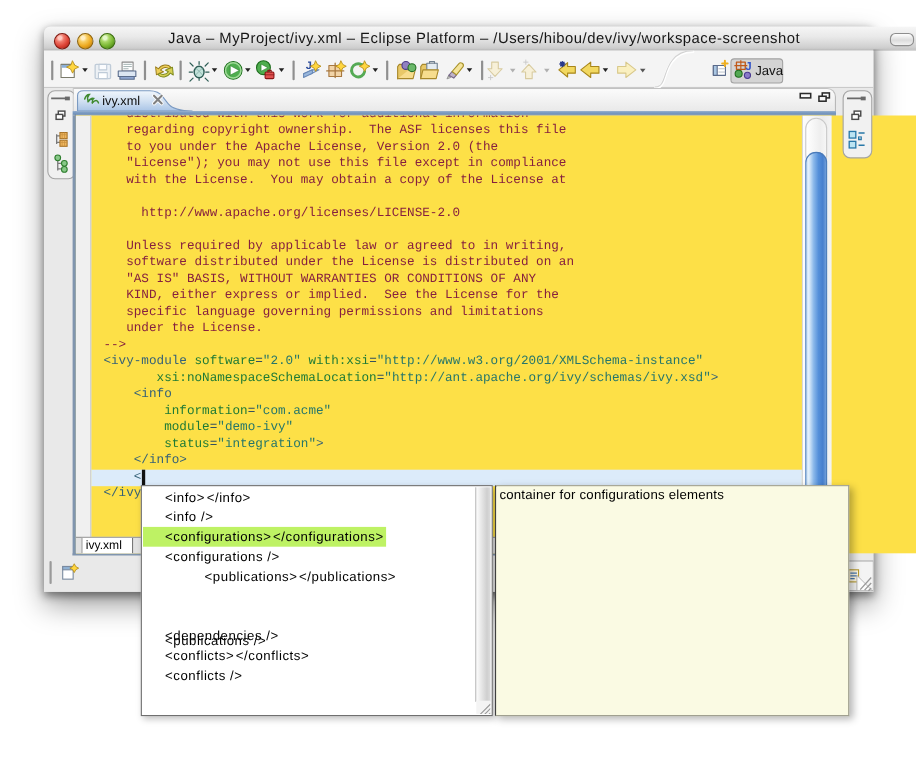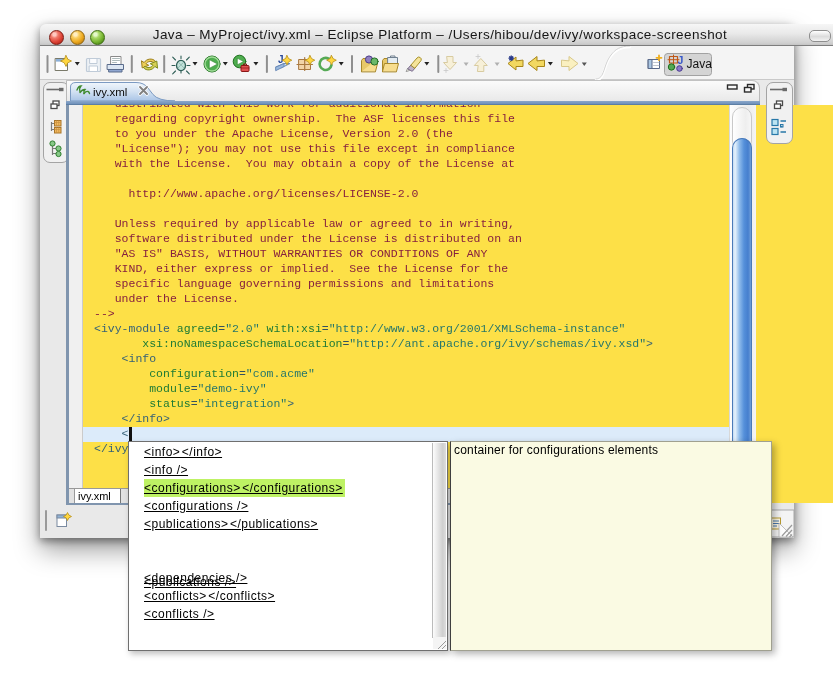--- a/index.html
+++ b/index.html
@@ -57,22 +57,22 @@
      background:linear-gradient(to right,#ffffff,#eeeeee 70%,#f6f6f6);border:1px solid #c9c9c9;box-sizing:border-box;}
   
   #btmtabs{position:absolute;left:0px;top:383px;width:686px;height:15px;background:#e2e2e2;border-top:1px solid #999999;}
   #btmtab1{position:absolute;left:5px;top:0px;width:42px;height:15px;background:#ffffff;
      border-right:1px solid #777;border-left:1px solid #999;font-size:11px;color:#000;padding-left:3px;line-height:15px;}
   
   #btrim{position:absolute;left:0;top:481px;width:754px;height:33px;background:#e9e9e9;}
   
   #pop-list{position:absolute;left:128px;top:441px;width:320px;height:210px;background:#ffffff;
      border:1px solid #6f6f6f;box-sizing:border-box;box-shadow:2px 3px 6px rgba(0,0,0,.25);}
-  .prow{position:absolute;left:15px;width:300px;height:18px;font-size:12px;color:#000;
-     line-height:18px;padding-left:0;letter-spacing:0.5px;text-decoration:underline;}
+  .prow{position:absolute;left:1px;width:300px;height:18px;font-size:12px;color:#000;
+     line-height:18px;padding-left:20px;letter-spacing:0.5px;}
   .prow.sel{background:#bef264;width:auto;padding-right:2px;}
   #pop-lane{position:absolute;right:1px;top:1px;width:13px;height:195px;
      background:linear-gradient(to right,#fdfdfd,#cfcfcf 75%,#dedede);border-left:1px solid #bbb;}
   #pop-grip{position:absolute;right:1px;bottom:1px;width:13px;height:12px;background:#f4f4f4;overflow:hidden;}
   #pop-doc{position:absolute;left:450px;top:441px;width:322px;height:210px;background:#fafae3;
      border-top:1px solid #a0a090;border-right:1px solid #a0a090;border-bottom:1px solid #a0a090;
      border-left:1px solid #3f3f3f;box-sizing:border-box;
      box-shadow:3px 3px 7px rgba(0,0,0,.3);
      font-size:12px;color:#000;padding:1px 0 0 3px;letter-spacing:0.2px;}
 </style>
@@ -242,24 +242,24 @@
 
      http://www.apache.org/licenses/LICENSE-2.0
 
    Unless required by applicable law or agreed to in writing,
    software distributed under the License is distributed on an
    "AS IS" BASIS, WITHOUT WARRANTIES OR CONDITIONS OF ANY
    KIND, either express or implied.  See the License for the
    specific language governing permissions and limitations
    under the License.
 --&gt;</span>
-<span class="tag">&lt;ivy-module</span> <span class="att">agreed</span><span class="eq">=</span><span class="val">"2.0"</span> <span class="att">with:xsi</span><span class="eq">=</span><span class="val">"http://www.w3.org/2001/XMLSchema-instance"</span>
+<span class="tag">&lt;ivy-module</span> <span class="att">software</span><span class="eq">=</span><span class="val">"2.0"</span> <span class="att">with:xsi</span><span class="eq">=</span><span class="val">"http://www.w3.org/2001/XMLSchema-instance"</span>
        <span class="att">xsi:noNamespaceSchemaLocation</span><span class="eq">=</span><span class="val">"http://ant.apache.org/ivy/schemas/ivy.xsd"</span><span class="tag">&gt;</span>
     <span class="tag">&lt;info</span>
-        <span class="att">configuration</span><span class="eq">=</span><span class="val">"com.acme"</span>
+        <span class="att">information</span><span class="eq">=</span><span class="val">"com.acme"</span>
         <span class="att">module</span><span class="eq">=</span><span class="val">"demo-ivy"</span>
         <span class="att">status</span><span class="eq">=</span><span class="val">"integration"</span><span class="tag">&gt;</span>
     <span class="tag">&lt;/info&gt;</span>
     <span class="tag">&lt;</span>
 <span class="tag">&lt;/ivy-module&gt;</span></pre>
         <div id="caret"></div>
         <div id="sbtrack">
             <div id="sbcap"></div>
             <div id="sbthumb"></div>
           </div>
@@ -327,21 +327,21 @@
       <path d="M752,20 l-10,11 M752,25 l-6,6.5 M752,29.5 l-2.5,2.5" stroke="#9a9a9a" stroke-width="1.2" fill="none"></path>
     </svg>
   </div>
 </div>
 
 <div id="pop-list">
   <div class="prow" style="top:1px;">&lt;info&gt; &lt;/info&gt;</div>
   <div class="prow" style="top:19px;">&lt;info /&gt;</div>
   <div class="prow sel" style="top:37px;">&lt;configurations&gt; &lt;/configurations&gt;</div>
   <div class="prow" style="top:55px;">&lt;configurations /&gt;</div>
-  <div class="prow" style="top:73px;">&lt;publications&gt; &lt;/publications&gt;</div>
+  <div class="prow" style="top:73px;margin-left:36px;">&lt;publications&gt; &lt;/publications&gt;</div>
   <div class="prow" style="top:91px;margin-top:40px;">&lt;publications /&gt;</div>
   <div class="prow" style="top:145px;">&lt;conflicts&gt; &lt;/conflicts&gt;</div>
   <div class="prow" style="top:127px;">&lt;dependencies /&gt;</div>
   <div class="prow" style="top:163px;">&lt;conflicts /&gt;</div>
   <div id="pop-lane"></div>
   <div id="pop-grip"><svg width="13" height="12">
         <path d="M3,12 L13,2 M7,12 L13,6 M11,12 L13,10" stroke="#9a9a9a" stroke-width="1" fill="none"></path>
       </svg></div>
 </div>
 <div id="pop-doc">container for configurations elements</div>

